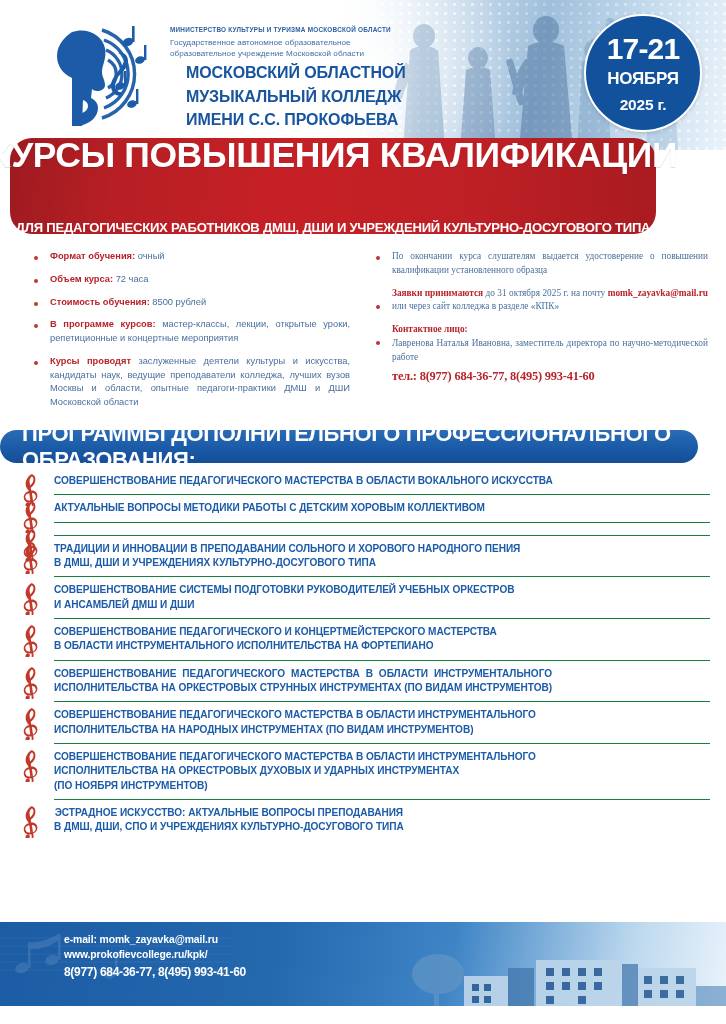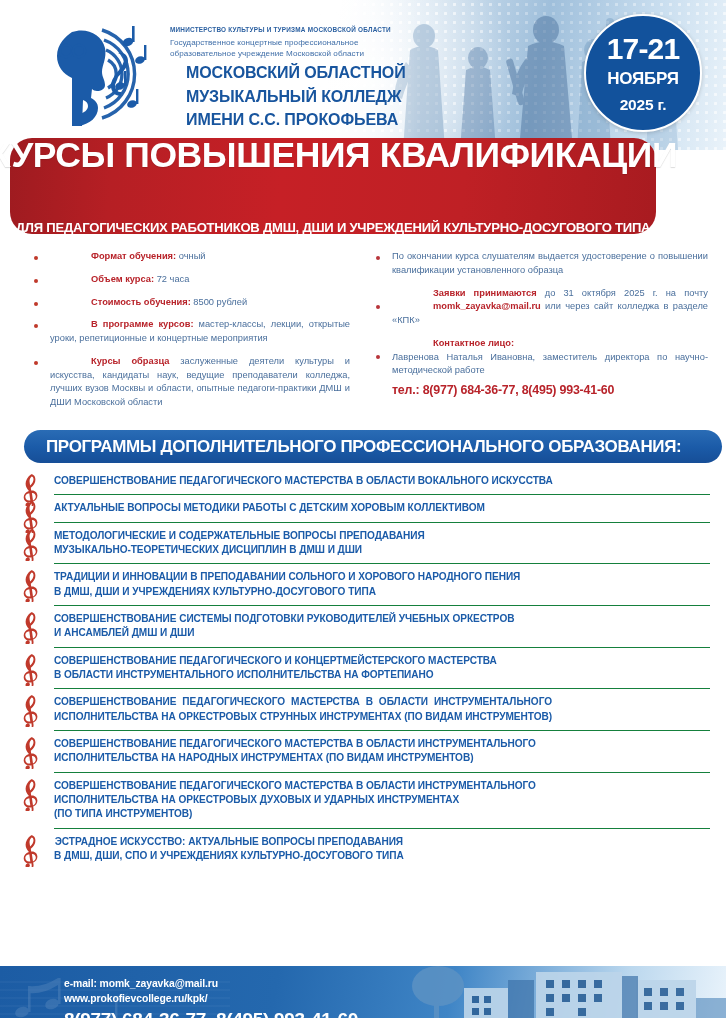--- a/index.html
+++ b/index.html
@@ -155,21 +155,21 @@
 
   
   .info {
     position: absolute;
     left: 0; top: 244px;
     width: 726px; height: 178px;
     display: flex;
     z-index: 4;
   }
   .col-left  { width: 366px; padding: 6px 16px 0 34px; }
-  .col-right { width: 360px; padding: 6px 18px 0 10px; }
+  .col-right { width: 360px; padding: 6px 18px 0 10px; font-family: Liberation Serif, serif; }
 
   .bullet-row {
     display: flex;
     align-items: flex-start;
     margin-bottom: 9px;
   }
   .bullet-dot {
     flex: 0 0 auto;
     width: 4px; height: 4px;
     border-radius: 50%;
@@ -178,43 +178,43 @@
     margin-right: 12px;
   }
   .bullet-dot.r { background: #b8353a; }
   .bullet-text {
     font-size: 9.3px;
     color: #4a6f9c;
     line-height: 1.48;
     text-align: justify;
     flex: 1 1 auto;
   }
-  .bullet-text b { color: #b8232a; font-weight: 700; margin-left: 41px; }
+  .bullet-text b { color: #b8232a; font-weight: 700; }
   .bullet-row.right .bullet-dot { margin-top: 18px; }
   .bullet-row.right.first .bullet-dot { margin-top: 6px; }
   .phone-line {
     font-size: 12.4px;
     font-weight: 700;
     color: #b8232a;
     margin-top: 3px;
     letter-spacing: -0.2px;
   }
 
   
   .programs-header {
     position: absolute;
-    left: 24px; top: 430px;
+    left: 0; top: 430px;
     width: 698px; height: 33px;
     border-radius: 17px;
     background: linear-gradient(180deg, #2a6cb5 0%, #1b5ba8 52%, #164e97 100%);
     color: #ffffff;
     display: flex;
     align-items: center;
     padding-left: 22px;
-    font-size: 17px;
+    font-size: 22px;
     font-weight: 700;
     letter-spacing: -0.35px;
     z-index: 4;
   }
 
   
   .programs-list {
     position: absolute;
     left: 0; top: 468px;
     width: 726px;
@@ -241,22 +241,22 @@
     font-weight: 700;
     color: #1b5ba8;
     line-height: 1.42;
     letter-spacing: -0.05px;
   }
   .program-text.just { text-align: justify; }
 
   
   .footer {
     position: absolute;
-    left: 0; bottom: 6px;
-    width: 726px; height: 52px;
+    left: 0; bottom: 18px;
+    width: 726px; height: 84px;
     background: linear-gradient(100deg, #1c5ca4 0%, #2468ae 38%, #3f85c6 62%, #bcd8ee 86%, #e9f3fb 100%);
     overflow: hidden;
     z-index: 4;
     padding-left: 32px;
   }
   .footer-notes {
     position: absolute; left: 0; top: 0;
     width: 230px; height: 68px;
     opacity: 0.22;
   }
@@ -271,21 +271,21 @@
     color: #ffffff;
     z-index: 3;
   }
   .footer-email, .footer-site {
     font-size: 10.4px;
     font-weight: 700;
     line-height: 1.42;
     letter-spacing: -0.1px;
   }
   .footer-phone {
-    font-size: 19px;
+    font-size: 12px;
     font-weight: 700;
     margin-top: 2px;
     letter-spacing: -0.3px;
   }
 </style>
 </head>
 <body>
 
 <div id="poster">
 
@@ -345,21 +345,21 @@
           <rect x="92" y="53" width="2.4" height="15"></rect>
           <ellipse cx="100" cy="86" rx="5" ry="3.6" transform="rotate(-20 100 86)"></ellipse>
           <rect x="104" y="71" width="2.4" height="15"></rect>
         </g>
         <path d="M86 36 c5 -3 10 1 10 7 c0 7 -6 11 -10 16 c-2 3 -3 6 -3 9 c0 4 3 6 6 6 l0 4 c-6 0 -10 -4 -10 -10 c0 -6 4 -11 8 -16 c3 -4 5 -7 5 -11 c0 -3 -2 -5 -4 -5 z" fill="#1b5ba8"></path>
       </svg>
     </div>
 
     <div class="org-text">
       <div class="ministry">МИНИСТЕРСТВО КУЛЬТУРЫ И ТУРИЗМА МОСКОВСКОЙ ОБЛАСТИ</div>
-      <div class="gov-line">Государственное концертные профессиональное</div>
+      <div class="gov-line">Государственное автономное образовательное</div>
       <div class="gov-line">образовательное учреждение Московской области</div>
       <div class="college-name">МОСКОВСКИЙ ОБЛАСТНОЙ</div>
       <div class="college-name">МУЗЫКАЛЬНЫЙ КОЛЛЕДЖ</div>
       <div class="college-name">ИМЕНИ С.С. ПРОКОФЬЕВА</div>
     </div>
   </div>
 
   <div class="date-badge">
     <div class="date-range">17-21</div>
     <div class="date-month">НОЯБРЯ</div>
@@ -385,21 +385,21 @@
       <div class="bullet-row">
         <span class="bullet-dot"></span>
         <span class="bullet-text"><b>Стоимость обучения:</b><span> 8500 рублей</span></span>
       </div>
       <div class="bullet-row">
         <span class="bullet-dot"></span>
         <span class="bullet-text"><b>В программе курсов:</b><span> мастер-классы, лекции, открытые уроки, репетиционные и концертные мероприятия</span></span>
       </div>
       <div class="bullet-row">
         <span class="bullet-dot"></span>
-        <span class="bullet-text"><b>Курсы образца</b><span> заслуженные деятели культуры и искусства, кандидаты наук, ведущие преподаватели колледжа, лучших вузов Москвы и области, опытные педагоги-практики ДМШ и ДШИ Московской области</span></span>
+        <span class="bullet-text"><b>Курсы проводят</b><span> заслуженные деятели культуры и искусства, кандидаты наук, ведущие преподаватели колледжа, лучших вузов Москвы и области, опытные педагоги-практики ДМШ и ДШИ Московской области</span></span>
       </div>
     </div>
 
     <div class="col-right">
       <div class="bullet-row right first">
         <span class="bullet-dot r"></span>
         <span class="bullet-text">По окончании курса слушателям выдается удостоверение о повышении квалификации установленного образца</span>
       </div>
       <div class="bullet-row right">
         <span class="bullet-dot r"></span>
@@ -435,24 +435,20 @@
           </svg></span>
       <div class="program-text">
         <div>АКТУАЛЬНЫЕ ВОПРОСЫ МЕТОДИКИ РАБОТЫ С ДЕТСКИМ  ХОРОВЫМ КОЛЛЕКТИВОМ</div>
       </div>
     </div>
 
     <div class="program-item">
       <span class="clef"><svg viewBox="0 0 22 34" width="22" height="34">
             <path d="M11.2 2.2 c-3.6 2.6 -5.6 6.2 -5.6 9.6 c0 2.8 1.3 4.9 3.3 7.1 c-3.1 1 -5.2 3.3 -5.2 6.3 c0 3.1 2.4 5.4 5.7 5.4 c0.7 0 1.4 -0.1 2 -0.3 l0.3 2.2 c0.2 1.7 -0.6 2.7 -2 2.7 c-0.7 0 -1.3 -0.3 -1.7 -0.7 c1.1 -0.2 1.9 -1 1.9 -2 c0 -1.1 -0.9 -2 -2.1 -2 c-1.3 0 -2.3 1 -2.3 2.4 c0 1.8 1.7 3.1 4.1 3.1 c2.6 0 4.3 -1.7 3.9 -4.5 l-0.3 -2.1 c2.6 -0.9 4.2 -3.1 4.2 -5.6 c0 -3 -2.2 -5.3 -5.3 -5.3 c-0.3 0 -0.6 0 -0.9 0.1 l-0.4 -2.8 c2.9 -2.6 4.6 -5.1 4.6 -8.1 c0 -3.2 -1.7 -5.5 -4.2 -5.5 z M11.6 4.4 c1.1 0 1.9 1.1 1.9 2.8 c0 2.2 -1.2 4.2 -3.4 6.2 l-0.5 -3.4 c-0.3 -2.4 0.6 -4.4 2 -5.6 z M9.3 21.2 l1 7.2 c-0.4 0.1 -0.8 0.2 -1.2 0.2 c-2.2 0 -3.8 -1.6 -3.8 -3.8 c0 -1.7 1.2 -3.1 4 -3.6 z M12.2 20.9 c2.1 0 3.6 1.6 3.6 3.7 c0 1.8 -1.1 3.2 -2.8 3.8 l-1.1 -7.5 c0.1 0 0.2 0 0.3 0 z" fill="#c0392b"></path>
           </svg></span>
-      <div class="program-text">
-        <div>МЕТОДОЛОГИЧЕСКИЕ И СОДЕРЖАТЕЛЬНЫЕ ВОПРОСЫ ПРЕПОДАВАНИЯ</div>
-        <div>МУЗЫКАЛЬНО-ТЕОРЕТИЧЕСКИХ ДИСЦИПЛИН В ДМШ И ДШИ</div>
-      </div>
     </div>
 
     <div class="program-item">
       <span class="clef"><svg viewBox="0 0 22 34" width="22" height="34">
             <path d="M11.2 2.2 c-3.6 2.6 -5.6 6.2 -5.6 9.6 c0 2.8 1.3 4.9 3.3 7.1 c-3.1 1 -5.2 3.3 -5.2 6.3 c0 3.1 2.4 5.4 5.7 5.4 c0.7 0 1.4 -0.1 2 -0.3 l0.3 2.2 c0.2 1.7 -0.6 2.7 -2 2.7 c-0.7 0 -1.3 -0.3 -1.7 -0.7 c1.1 -0.2 1.9 -1 1.9 -2 c0 -1.1 -0.9 -2 -2.1 -2 c-1.3 0 -2.3 1 -2.3 2.4 c0 1.8 1.7 3.1 4.1 3.1 c2.6 0 4.3 -1.7 3.9 -4.5 l-0.3 -2.1 c2.6 -0.9 4.2 -3.1 4.2 -5.6 c0 -3 -2.2 -5.3 -5.3 -5.3 c-0.3 0 -0.6 0 -0.9 0.1 l-0.4 -2.8 c2.9 -2.6 4.6 -5.1 4.6 -8.1 c0 -3.2 -1.7 -5.5 -4.2 -5.5 z M11.6 4.4 c1.1 0 1.9 1.1 1.9 2.8 c0 2.2 -1.2 4.2 -3.4 6.2 l-0.5 -3.4 c-0.3 -2.4 0.6 -4.4 2 -5.6 z M9.3 21.2 l1 7.2 c-0.4 0.1 -0.8 0.2 -1.2 0.2 c-2.2 0 -3.8 -1.6 -3.8 -3.8 c0 -1.7 1.2 -3.1 4 -3.6 z M12.2 20.9 c2.1 0 3.6 1.6 3.6 3.7 c0 1.8 -1.1 3.2 -2.8 3.8 l-1.1 -7.5 c0.1 0 0.2 0 0.3 0 z" fill="#c0392b"></path>
           </svg></span>
       <div class="program-text">
         <div>ТРАДИЦИИ И ИННОВАЦИИ В ПРЕПОДАВАНИИ СОЛЬНОГО И ХОРОВОГО НАРОДНОГО ПЕНИЯ</div>
         <div>В ДМШ, ДШИ И УЧРЕЖДЕНИЯХ КУЛЬТУРНО-ДОСУГОВОГО ТИПА</div>
       </div>
@@ -498,21 +494,21 @@
       </div>
     </div>
 
     <div class="program-item">
       <span class="clef"><svg viewBox="0 0 22 34" width="22" height="34">
             <path d="M11.2 2.2 c-3.6 2.6 -5.6 6.2 -5.6 9.6 c0 2.8 1.3 4.9 3.3 7.1 c-3.1 1 -5.2 3.3 -5.2 6.3 c0 3.1 2.4 5.4 5.7 5.4 c0.7 0 1.4 -0.1 2 -0.3 l0.3 2.2 c0.2 1.7 -0.6 2.7 -2 2.7 c-0.7 0 -1.3 -0.3 -1.7 -0.7 c1.1 -0.2 1.9 -1 1.9 -2 c0 -1.1 -0.9 -2 -2.1 -2 c-1.3 0 -2.3 1 -2.3 2.4 c0 1.8 1.7 3.1 4.1 3.1 c2.6 0 4.3 -1.7 3.9 -4.5 l-0.3 -2.1 c2.6 -0.9 4.2 -3.1 4.2 -5.6 c0 -3 -2.2 -5.3 -5.3 -5.3 c-0.3 0 -0.6 0 -0.9 0.1 l-0.4 -2.8 c2.9 -2.6 4.6 -5.1 4.6 -8.1 c0 -3.2 -1.7 -5.5 -4.2 -5.5 z M11.6 4.4 c1.1 0 1.9 1.1 1.9 2.8 c0 2.2 -1.2 4.2 -3.4 6.2 l-0.5 -3.4 c-0.3 -2.4 0.6 -4.4 2 -5.6 z M9.3 21.2 l1 7.2 c-0.4 0.1 -0.8 0.2 -1.2 0.2 c-2.2 0 -3.8 -1.6 -3.8 -3.8 c0 -1.7 1.2 -3.1 4 -3.6 z M12.2 20.9 c2.1 0 3.6 1.6 3.6 3.7 c0 1.8 -1.1 3.2 -2.8 3.8 l-1.1 -7.5 c0.1 0 0.2 0 0.3 0 z" fill="#c0392b"></path>
           </svg></span>
       <div class="program-text just">
         <div style="text-align:justify;text-align-last:justify;">СОВЕРШЕНСТВОВАНИЕ ПЕДАГОГИЧЕСКОГО МАСТЕРСТВА В ОБЛАСТИ ИНСТРУМЕНТАЛЬНОГО</div>
         <div>ИСПОЛНИТЕЛЬСТВА НА ОРКЕСТРОВЫХ ДУХОВЫХ И УДАРНЫХ ИНСТРУМЕНТАХ</div>
-        <div>(ПО ТИПА ИНСТРУМЕНТОВ)</div>
+        <div>(ПО НОЯБРЯ ИНСТРУМЕНТОВ)</div>
       </div>
     </div>
 
     <div class="program-item">
       <span class="clef"><svg viewBox="0 0 22 34" width="22" height="34">
             <path d="M11.2 2.2 c-3.6 2.6 -5.6 6.2 -5.6 9.6 c0 2.8 1.3 4.9 3.3 7.1 c-3.1 1 -5.2 3.3 -5.2 6.3 c0 3.1 2.4 5.4 5.7 5.4 c0.7 0 1.4 -0.1 2 -0.3 l0.3 2.2 c0.2 1.7 -0.6 2.7 -2 2.7 c-0.7 0 -1.3 -0.3 -1.7 -0.7 c1.1 -0.2 1.9 -1 1.9 -2 c0 -1.1 -0.9 -2 -2.1 -2 c-1.3 0 -2.3 1 -2.3 2.4 c0 1.8 1.7 3.1 4.1 3.1 c2.6 0 4.3 -1.7 3.9 -4.5 l-0.3 -2.1 c2.6 -0.9 4.2 -3.1 4.2 -5.6 c0 -3 -2.2 -5.3 -5.3 -5.3 c-0.3 0 -0.6 0 -0.9 0.1 l-0.4 -2.8 c2.9 -2.6 4.6 -5.1 4.6 -8.1 c0 -3.2 -1.7 -5.5 -4.2 -5.5 z M11.6 4.4 c1.1 0 1.9 1.1 1.9 2.8 c0 2.2 -1.2 4.2 -3.4 6.2 l-0.5 -3.4 c-0.3 -2.4 0.6 -4.4 2 -5.6 z M9.3 21.2 l1 7.2 c-0.4 0.1 -0.8 0.2 -1.2 0.2 c-2.2 0 -3.8 -1.6 -3.8 -3.8 c0 -1.7 1.2 -3.1 4 -3.6 z M12.2 20.9 c2.1 0 3.6 1.6 3.6 3.7 c0 1.8 -1.1 3.2 -2.8 3.8 l-1.1 -7.5 c0.1 0 0.2 0 0.3 0 z" fill="#c0392b"></path>
           </svg></span>
       <div class="program-text">
         <div>ЭСТРАДНОЕ ИСКУССТВО: АКТУАЛЬНЫЕ ВОПРОСЫ ПРЕПОДАВАНИЯ</div>
         <div>В ДМШ, ДШИ, СПО И УЧРЕЖДЕНИЯХ КУЛЬТУРНО-ДОСУГОВОГО ТИПА</div>

